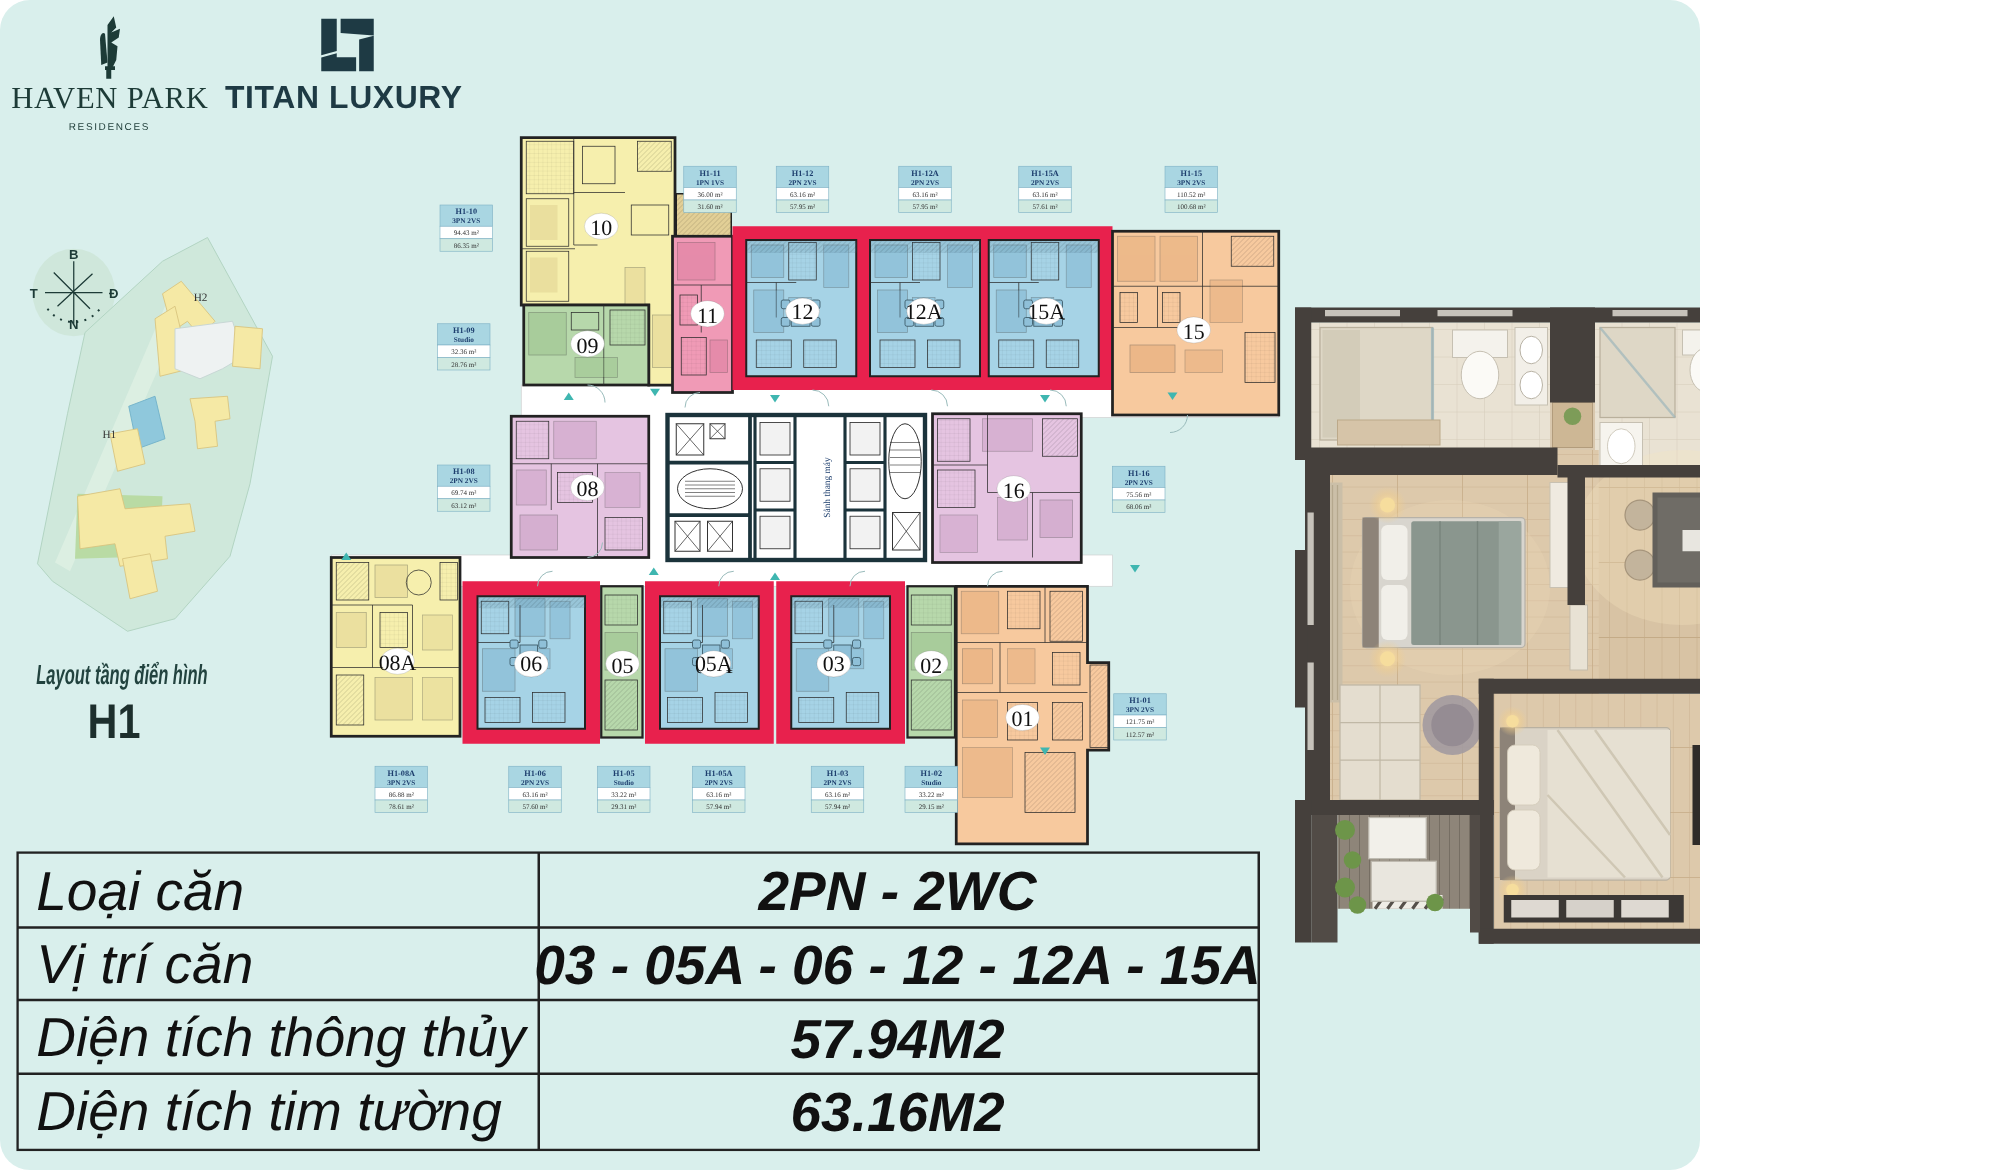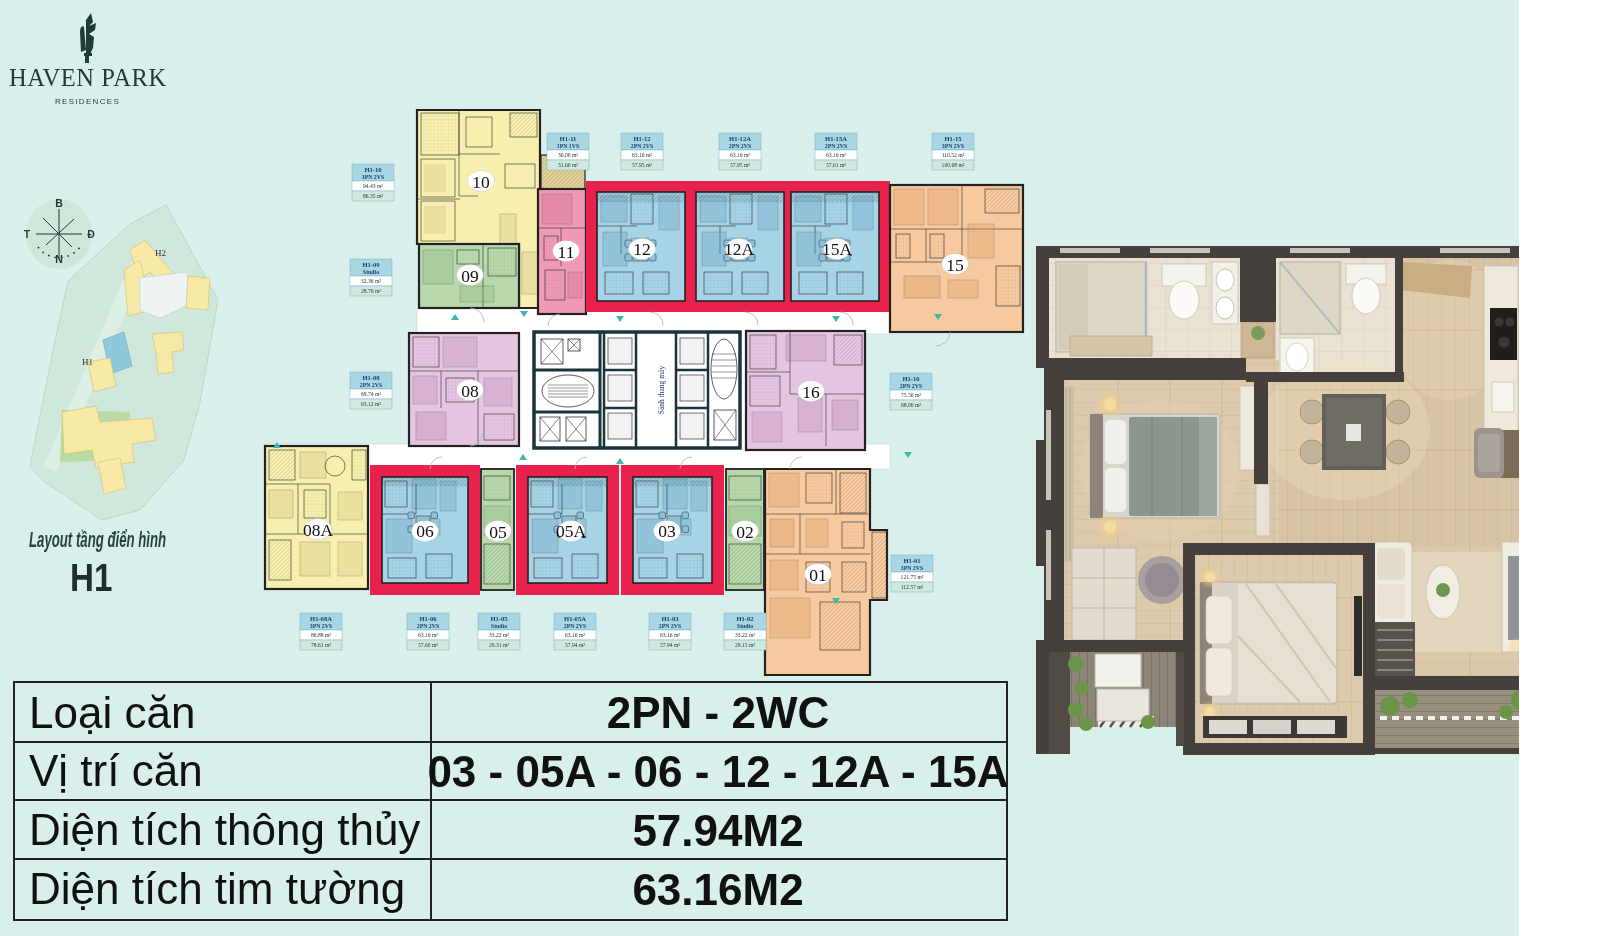--- a/index.html
+++ b/index.html
@@ -1,17 +1,17 @@
 <!DOCTYPE html>
 <html><head>
 <meta charset="utf-8">
 <style>
   html,body{margin:0;padding:0;}
-  #page{position:relative;width:1519px;height:936px;background:#d9efec;overflow:hidden;
-        font-family:"Liberation Sans",sans-serif;}
+  #page{position:relative;width:1360px;height:936px;background:#d9efec;overflow:hidden;
+        font-family:"Liberation Sans",sans-serif;border-radius:24px;}
   .abs{position:absolute;}
   svg{display:block;}
 </style>
 </head>
 <body>
 <div id="page">
 
 <div class="abs" style="left:0;top:10px;width:350px;height:100px;">
 <svg width="350" height="100" viewBox="0 0 350 100">
 
@@ -20,38 +20,49 @@
     <path d="M86 44 L86 10 L91 3 L93 12 L89 16 L96 13 L95 20 L89 24 L94 27 L93 38 L90 44 Z"></path>
     <rect x="84" y="43" width="8" height="3"></rect>
     <rect x="85" y="45" width="4" height="8"></rect>
   </g>
 
   <text x="9" y="76" font-family="Liberation Serif, serif" font-size="24.5" letter-spacing="0.6" fill="#1d3b37">HAVEN PARK</text>
   <text x="55" y="94" font-family="Liberation Sans, sans-serif" font-size="8" letter-spacing="1.3" fill="#1d3b37">RESIDENCES</text>
 </svg>
 </div>
 
+<div class="abs" style="left:178px;top:10px;width:220px;height:100px;">
+<svg width="220" height="100" viewBox="0 0 220 100">
+  <g fill="#1e3a44" transform="translate(79,5)">
+    <path d="M0 0 H12.4 V25.8 L0 29.2 Z"></path>
+    <path d="M0 31 L12.4 27.5 L12.4 30.8 L27.9 30.8 L27.9 42 L0 42 Z"></path>
+    <path d="M15.5 0 L42 0 L42 13.3 L15.5 11.4 Z"></path>
+    <path d="M30.3 16.5 L42 13.5 L42 42 L30.3 42 Z"></path>
+  </g>
+  <text x="2" y="76" font-size="25.5" font-weight="bold" letter-spacing="0.5" fill="#1e3a44">TITAN LUXURY</text>
+</svg>
+</div>
 
 <div class="abs" style="left:22px;top:197px;width:74px;height:74px;">
 <svg width="74" height="74" viewBox="0 0 74 74">
   <ellipse cx="37" cy="37" rx="33" ry="35" fill="#cfe7db"></ellipse>
   <g stroke="#1d3b37" stroke-width="1" fill="none">
     <path d="M37 12 L37 62 M14 37 L60 37 M21 21 L50 50 M52 22 L24 48"></path>
   </g>
   <g fill="#1d3b37" font-size="10.5" text-anchor="middle" font-weight="bold">
     <text x="37" y="10">B</text>
     <text x="69" y="41">Đ</text>
     <text x="37" y="66">N</text>
     <text x="5" y="41">T</text>
   </g>
   <path d="M16 50 A 26 26 0 0 0 58 50" stroke="#1d3b37" stroke-width="1.6" fill="none" stroke-dasharray="1.6 5"></path>
 </svg>
 </div>
 
-<div class="abs" style="left:10px;top:195px;width:240px;height:335px;">
+<div class="abs" style="left:10px;top:180px;width:240px;height:335px;">
 <svg width="240" height="335" viewBox="10 185 240 335">
 
   <path d="M166 195 L218 290 L200 392 L184 450 L140 500 L102 510 L42 470 L30 456 L54 336 L68 271 L130 214 Z" fill="#cfe8db" stroke="#b2d4c2" stroke-width="0.8"></path>
 
   <path d="M135 243 L148 251 L56 462 L44 455 Z" fill="#def0e4" opacity="0.8"></path>
 
   <path d="M62 400 L130 402 L128 450 L60 452 Z" fill="#b9dba4"></path>
 
   <path d="M130 240 L145 230 L172 262 L160 274 L150 262 L138 270 Z" fill="#f5e9a5" stroke="#d8c47e" stroke-width="0.7"></path>
   <path d="M124 260 L140 250 L152 300 L128 306 Z" fill="#f5e9a5" stroke="#d8c47e" stroke-width="0.7"></path>
@@ -645,21 +656,21 @@
   <rect x="0" y="27" width="42" height="10" fill="#cfe9e0" stroke="#7fb2c4" stroke-width="0.5"></rect>
   <text x="21.0" y="7.5" font-size="6.6" font-weight="bold" fill="#1e3f6e">H1-01</text>
   <text x="21.0" y="14.8" font-size="5.8" font-weight="bold" fill="#1e3f6e">3PN  2VS</text>
   <text x="21.0" y="24.4" font-size="5.6" fill="#333">121.75 m²</text>
   <text x="21.0" y="34.4" font-size="5.6" fill="#333">112.57 m²</text>
 </g>
 
 </svg>
 </div>
 
-<div class="abs" style="left:13px;top:681px;width:995px;height:240px;">
+<div class="abs" style="left:13px;top:681px;width:995px;height:240px;font-style:italic;">
   <svg width="995" height="240" viewBox="0 0 995 240">
     <g stroke="#222" stroke-width="2" fill="none">
       <rect x="1" y="1" width="993" height="238"></rect>
       <path d="M1 61 L994 61 M1 119 L994 119 M1 178 L994 178 M418 1 L418 239"></path>
     </g>
 
     <g font-family="Liberation Sans, sans-serif" fill="#111">
       <text x="16" y="47" font-size="44">Loại căn</text>
       <text x="705" y="47" font-size="44" font-weight="bold" text-anchor="middle">2PN - 2WC</text>
 

